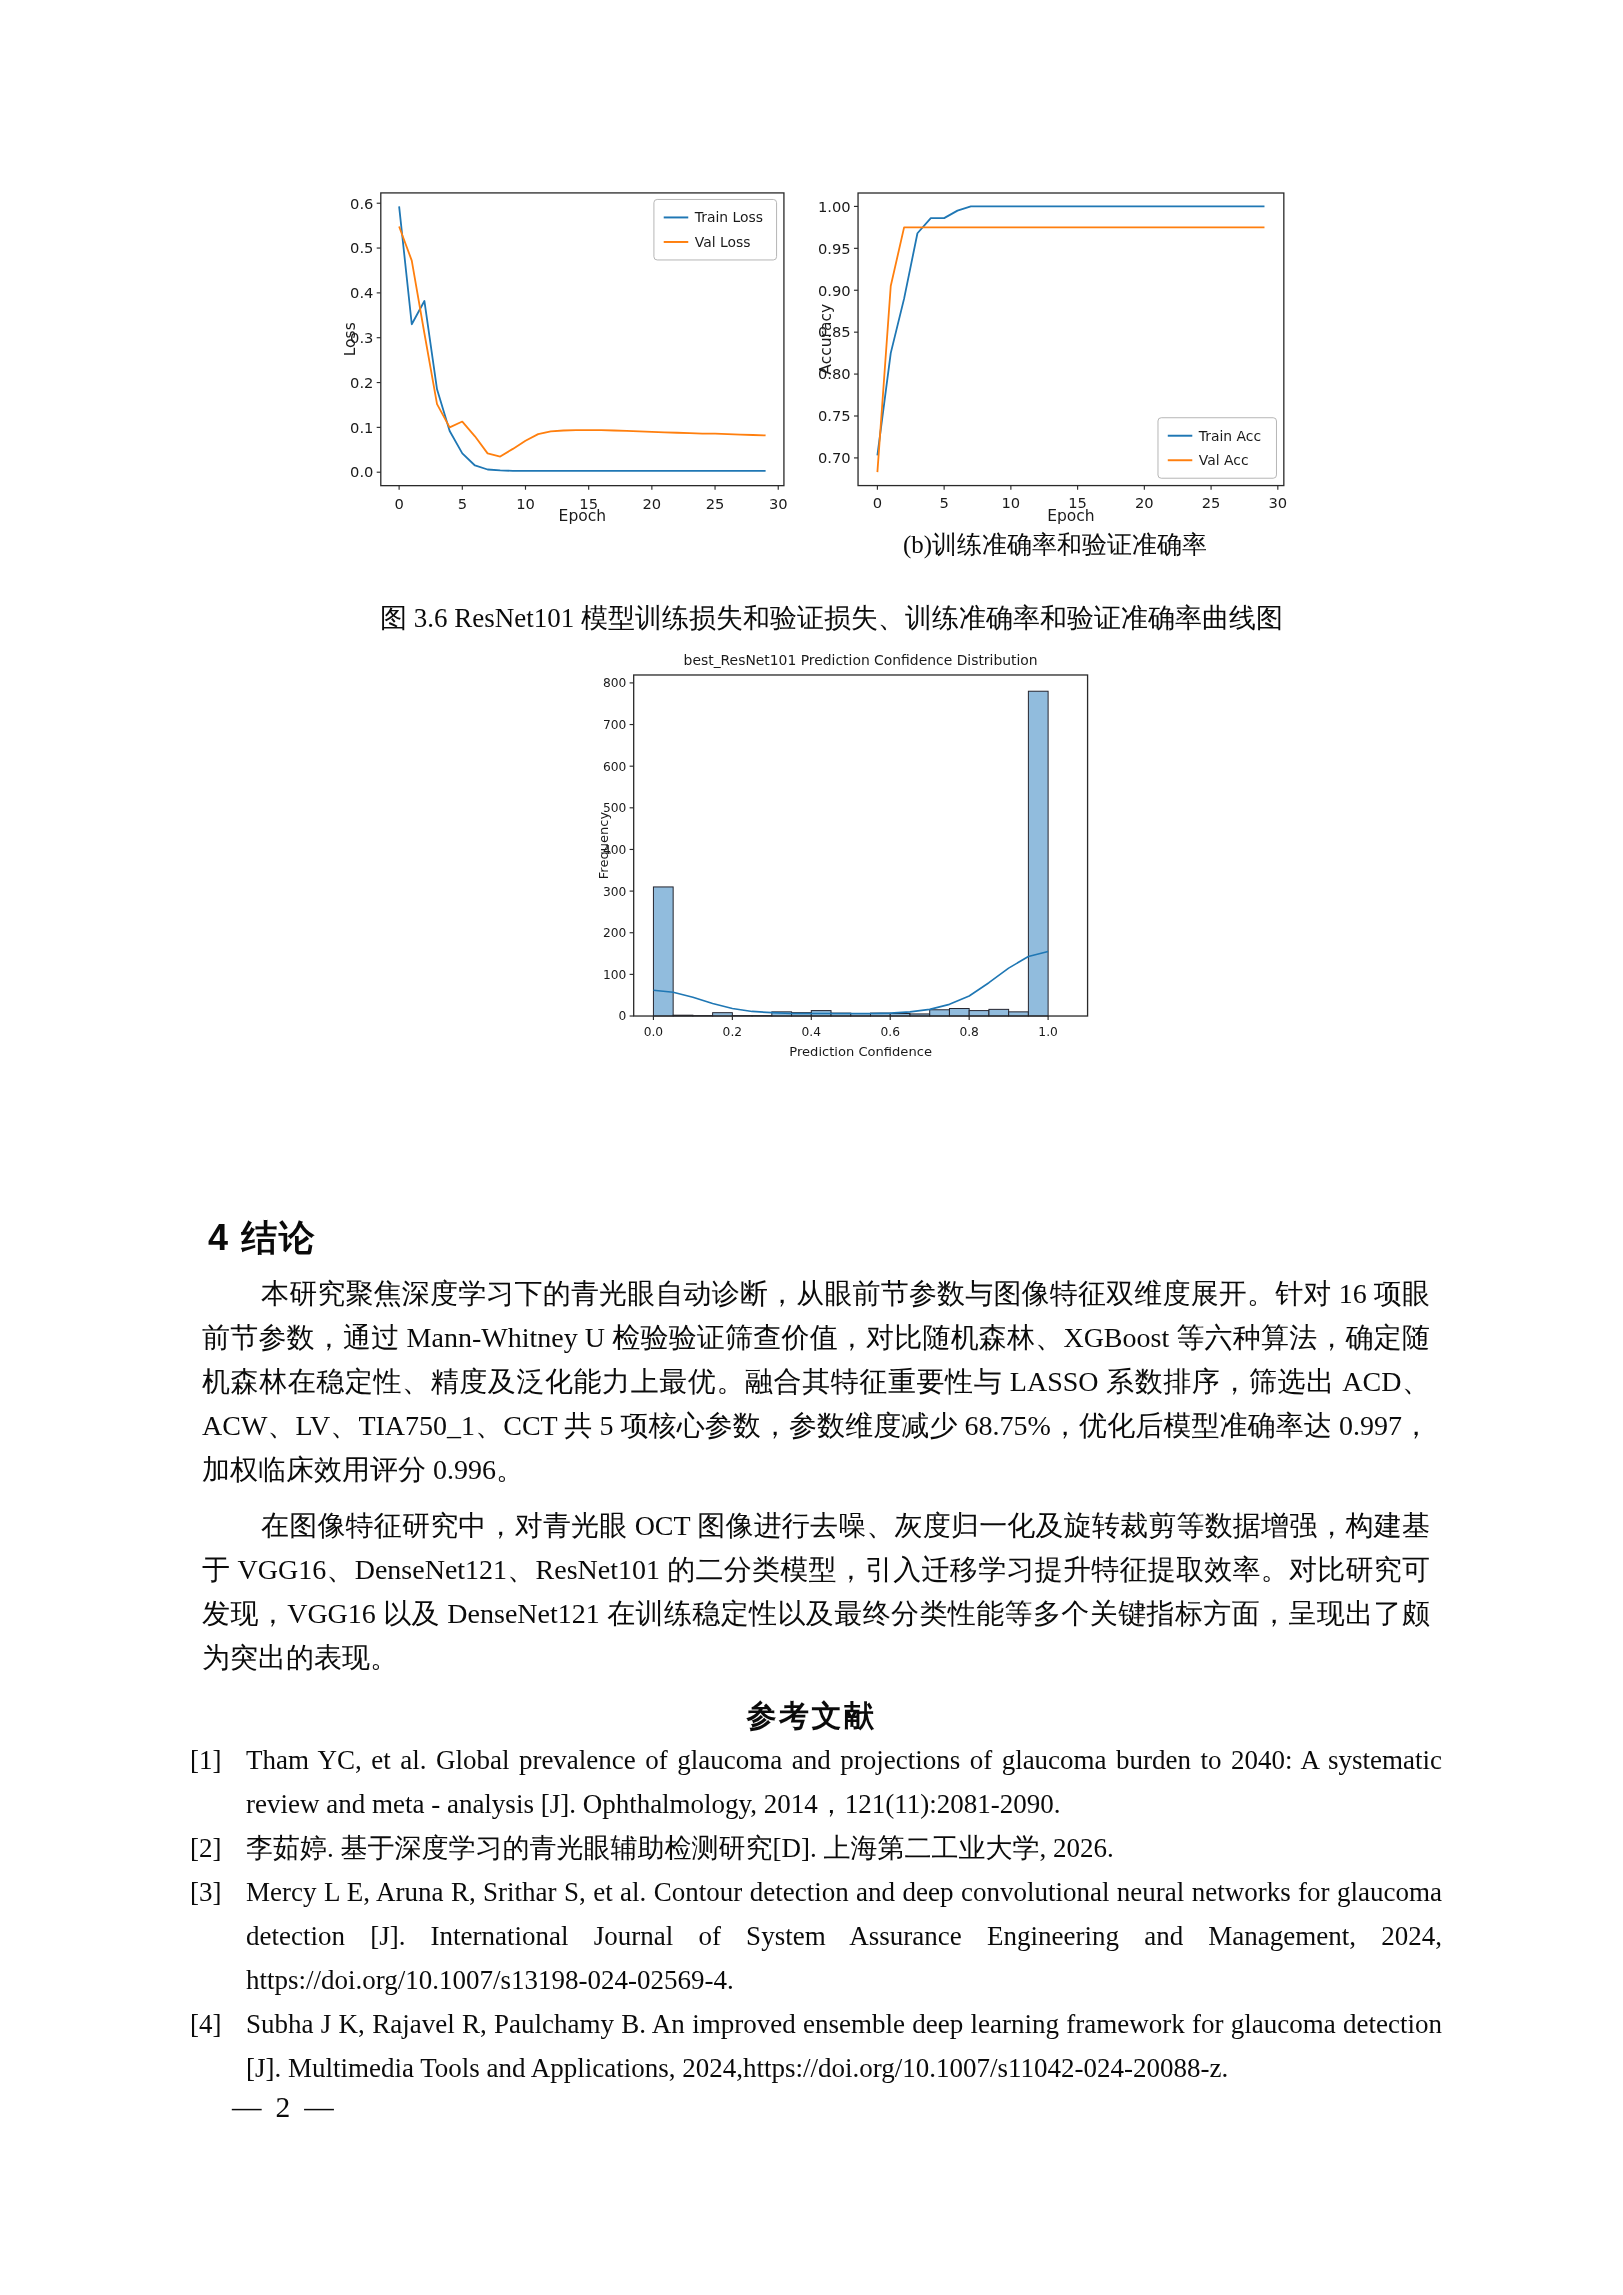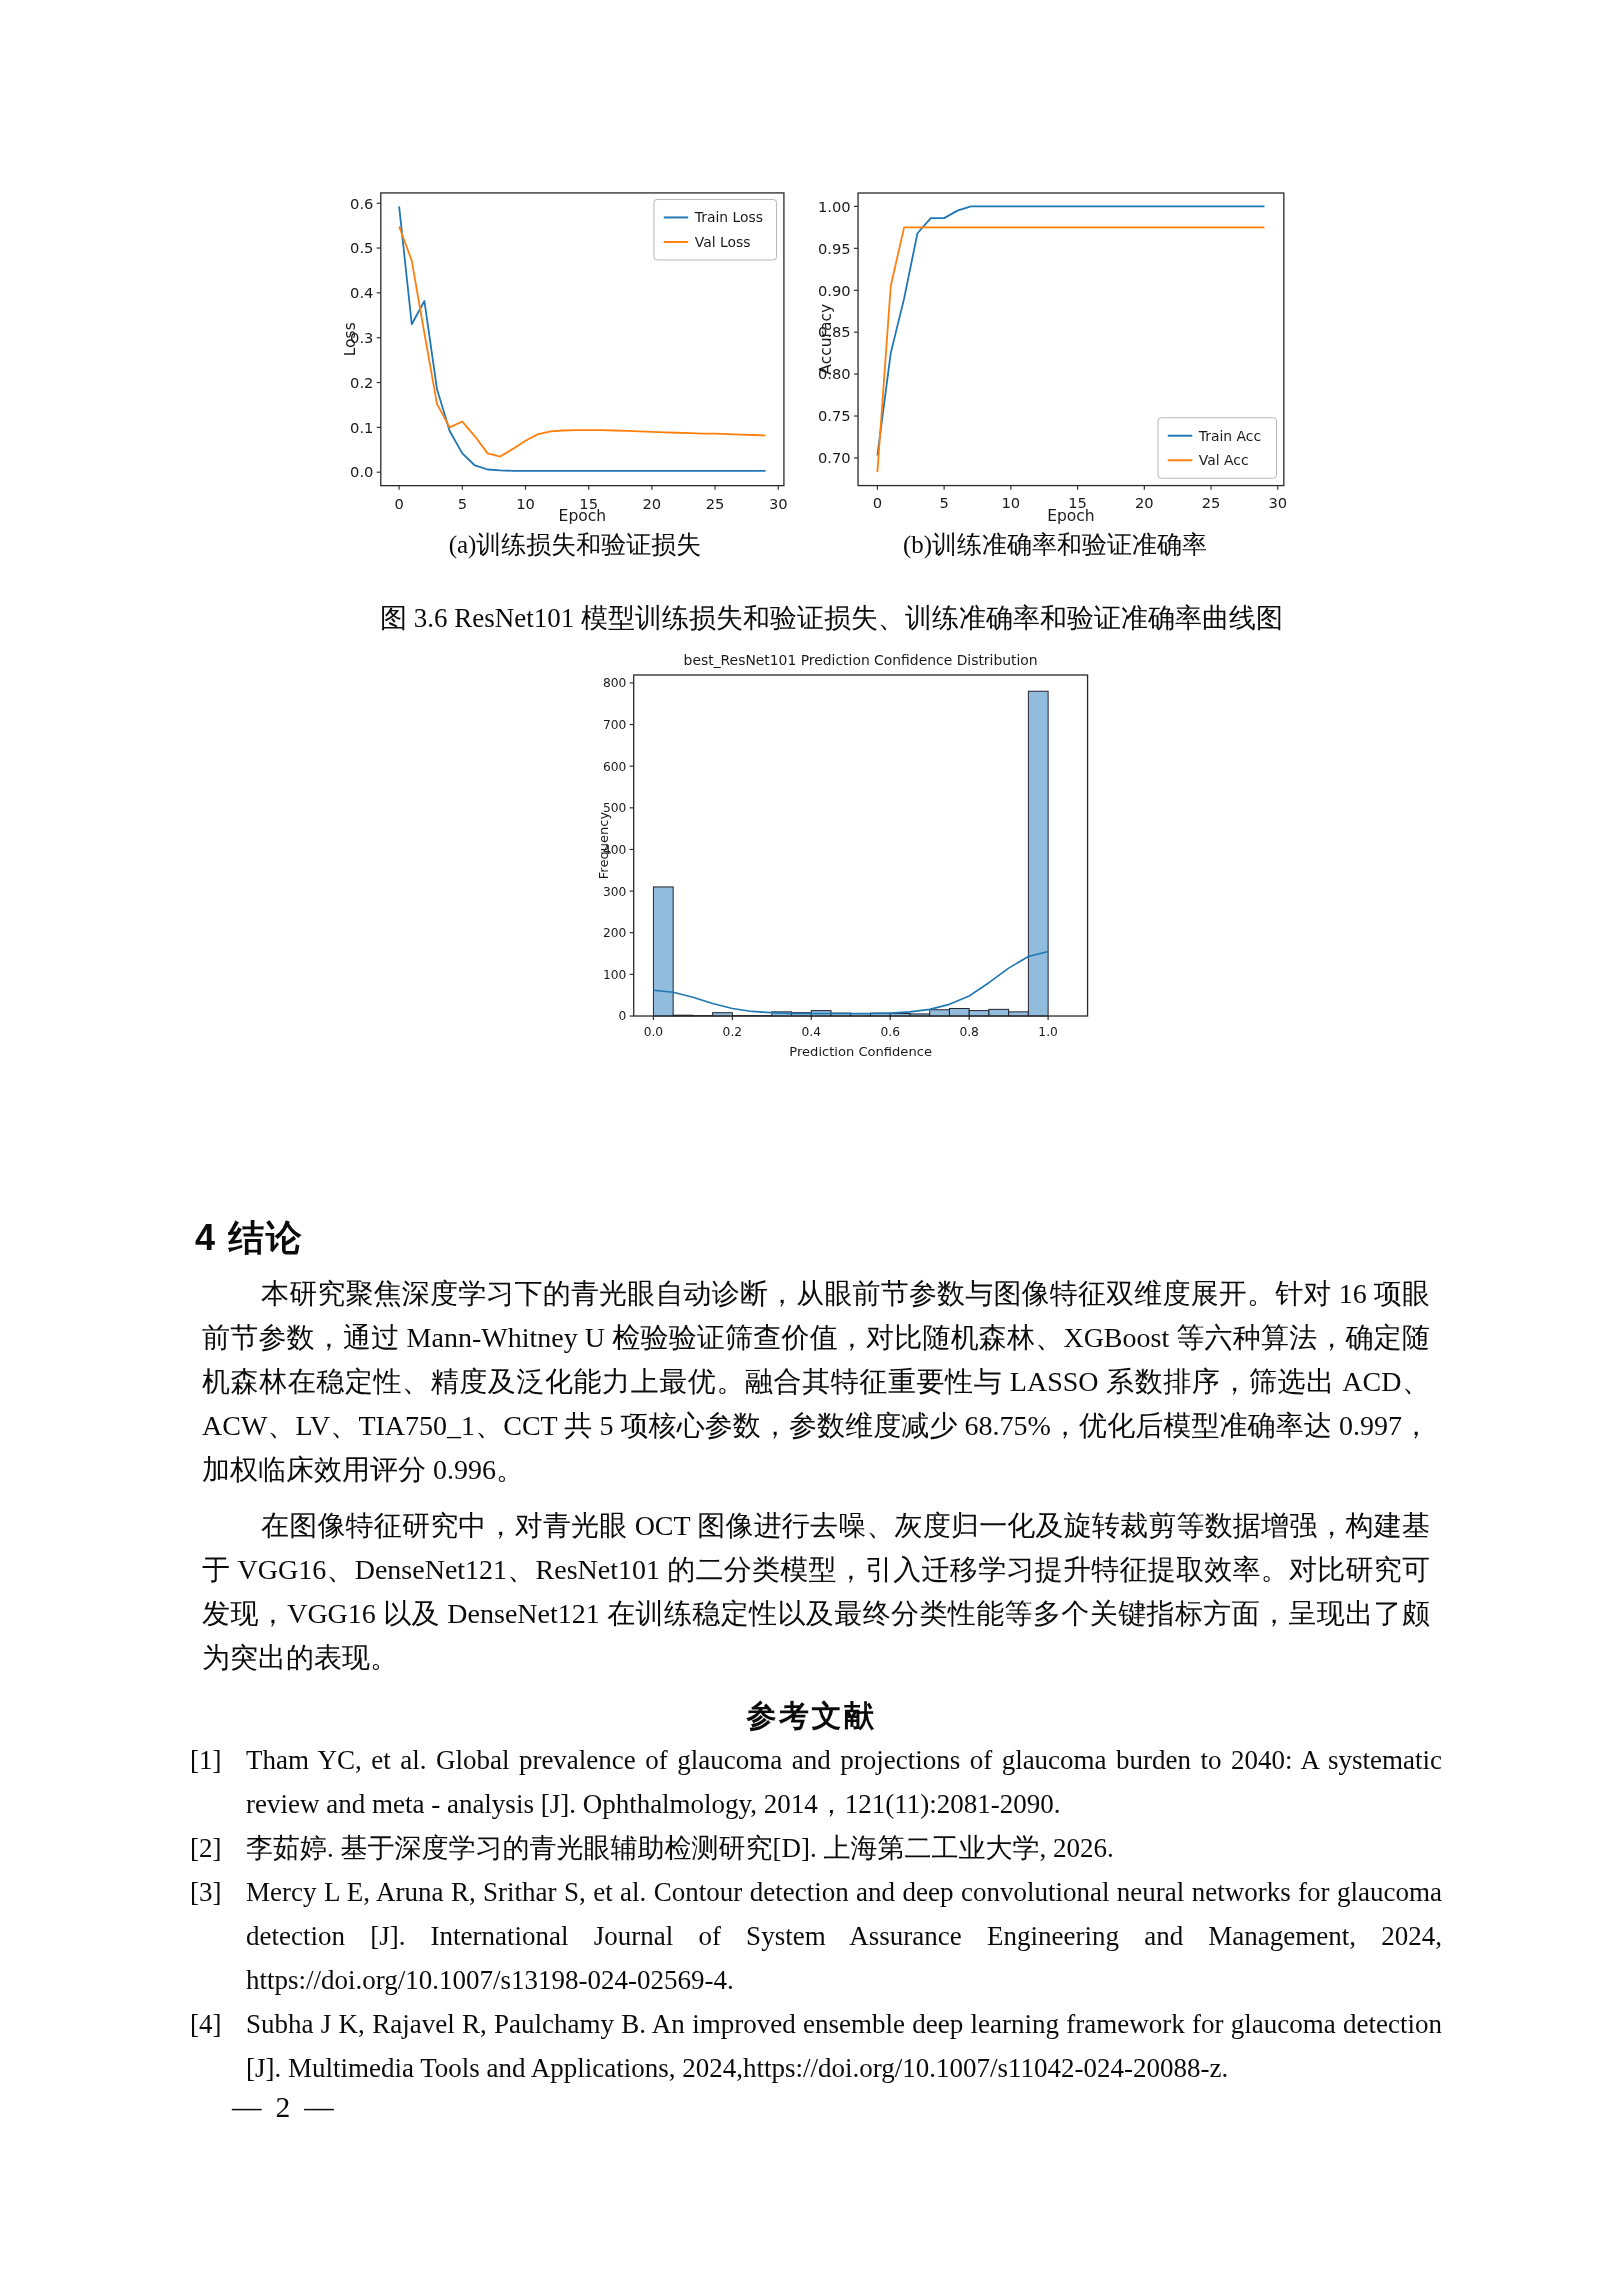--- a/index.html
+++ b/index.html
@@ -8,21 +8,21 @@
   figure{margin:0;padding:0;position:absolute;}
   .fig-a{left:344px;top:182px;width:462px;height:344px;}
   .fig-b{left:818px;top:182px;width:474px;height:344px;}
   .fig-c{left:596px;top:648px;width:517px;height:413px;}
   .caption-ab{position:absolute;top:528px;font-size:25px;text-align:center;}
   .cap-a{left:344px;width:462px;}
   .cap-b{left:818px;width:474px;font-family:Liberation Serif, serif;}
   .caption-main{position:absolute;left:0;width:1623px;text-align:center;font-size:27px;}
   .cap-36{top:600px;padding-left:20px;}
   .cap-37{top:1090px;}
-  .section-heading{position:absolute;left:195px;top:1170px;font-size:36px;font-weight:700;
+  .section-heading{position:absolute;left:208px;top:1170px;font-size:36px;font-weight:700;
         font-family:"Liberation Sans","DejaVu Sans",sans-serif;letter-spacing:1.6px;margin-top:44px;}
   .body-text{position:absolute;left:190px;top:1260px;width:1252px;font-size:28px;line-height:44px;
         text-align:justify;}
   .body-text p{margin:12px;text-indent:59px;}
   .refs-heading{position:absolute;left:0;top:1666px;width:1623px;text-align:center;font-size:30px;
         font-weight:700;font-family:Liberation Serif, serif;letter-spacing:2.5px;}
   .refs{position:absolute;left:190px;top:1738px;width:1252px;font-size:27px;line-height:44px;}
   .ref-item{display:flex;align-items:flex-start;}
   .ref-label{flex:0 0 56px;}
   .ref-text{flex:1;text-align:justify;}
@@ -113,21 +113,20 @@
           <text x="309.5" y="414" text-anchor="middle" font-size="19" fill="#1a1a1a">Epoch</text>
           <text x="0" y="0" text-anchor="middle" font-size="19" fill="#1a1a1a" transform="translate(16,192) rotate(-90)">Accuracy</text>
           <rect x="416" y="288" width="145" height="74" rx="4" fill="#ffffff" stroke="#b5b5b5" stroke-width="1.2"></rect>
           <line x1="428" y1="310" x2="458" y2="310" stroke="#1f77b4" stroke-width="2.4"></line>
           <text x="466" y="316.12" text-anchor="start" font-size="17" fill="#1a1a1a">Train Acc</text>
           <line x1="428" y1="340" x2="458" y2="340" stroke="#ff7f0e" stroke-width="2.4"></line>
           <text x="466" y="346.12" text-anchor="start" font-size="17" fill="#1a1a1a">Val Acc</text>
         </svg></div>
   </figure>
 
-  <div class="caption-ab cap-a">(a)训练损失和验证损失</div>
   <div class="caption-ab cap-b">(b)训练准确率和验证准确率</div>
 
   <div class="caption-main cap-36">图 3.6 ResNet101 模型训练损失和验证损失、训练准确率和验证准确率曲线图</div>
 
   <figure class="fig-c">
     <div><svg width="517" height="413" viewBox="0 0 632 505">
           <rect x="70.13043478260869" y="292.1611721611722" width="24.130434782608702" height="157.8388278388278" fill="#85b5d9" fill-opacity="0.9" stroke="#22222c" stroke-width="1.2"></rect>
           <rect x="94.26086956521739" y="448.98168498168496" width="24.13043478260869" height="1.018315018315036" fill="#85b5d9" fill-opacity="0.9" stroke="#22222c" stroke-width="1.2"></rect>
           <rect x="118.39130434782608" y="449.4908424908425" width="24.130434782608702" height="0.5091575091574896" fill="#85b5d9" fill-opacity="0.9" stroke="#22222c" stroke-width="1.2"></rect>
           <rect x="142.52173913043478" y="445.9267399267399" width="24.13043478260866" height="4.073260073260087" fill="#85b5d9" fill-opacity="0.9" stroke="#22222c" stroke-width="1.2"></rect>

